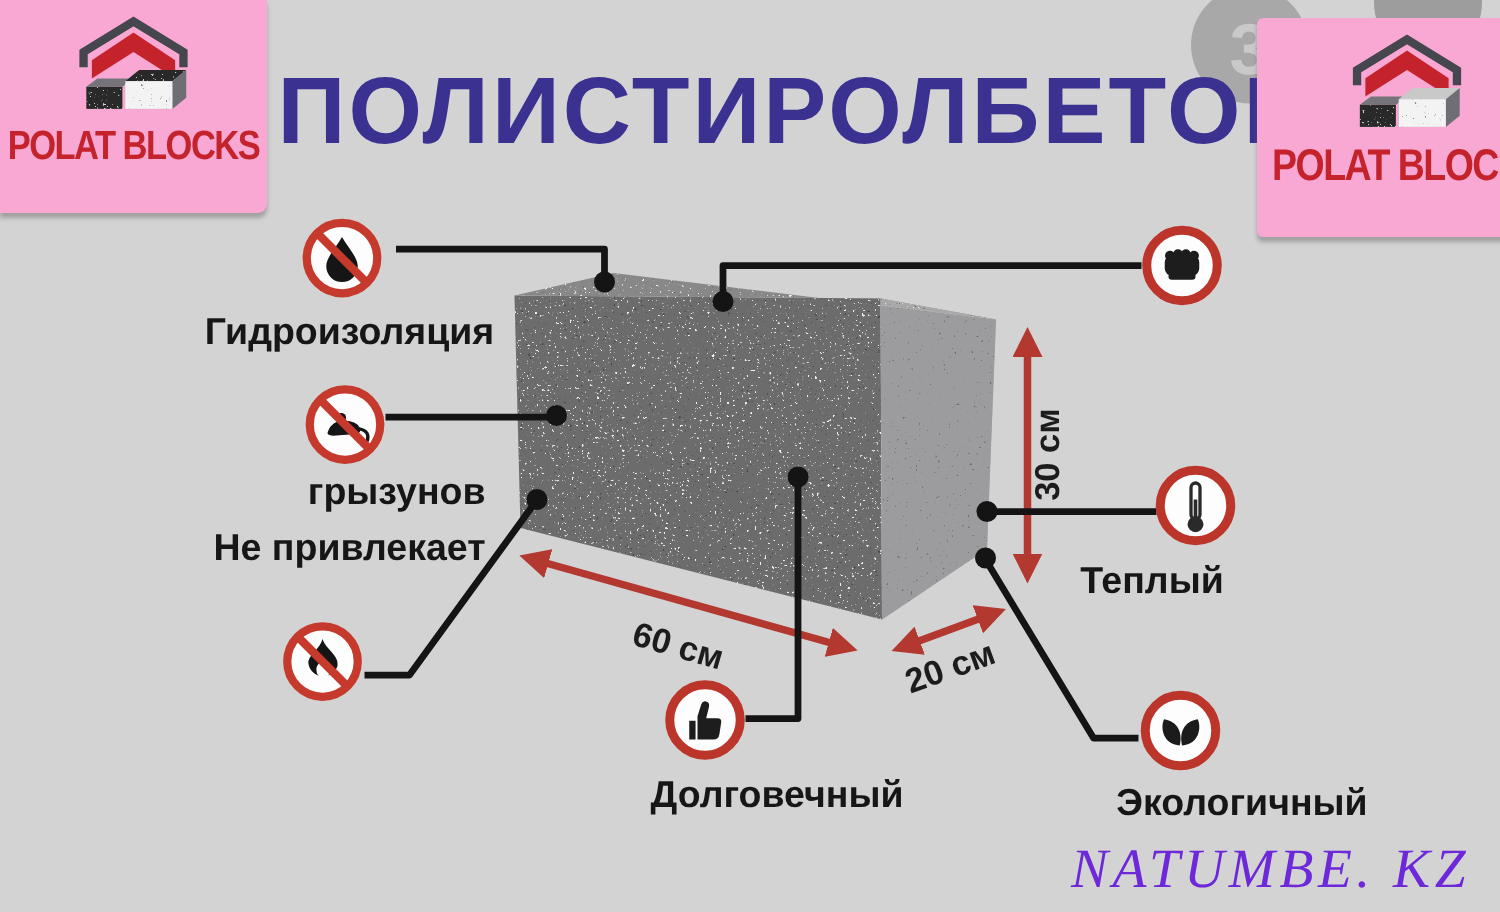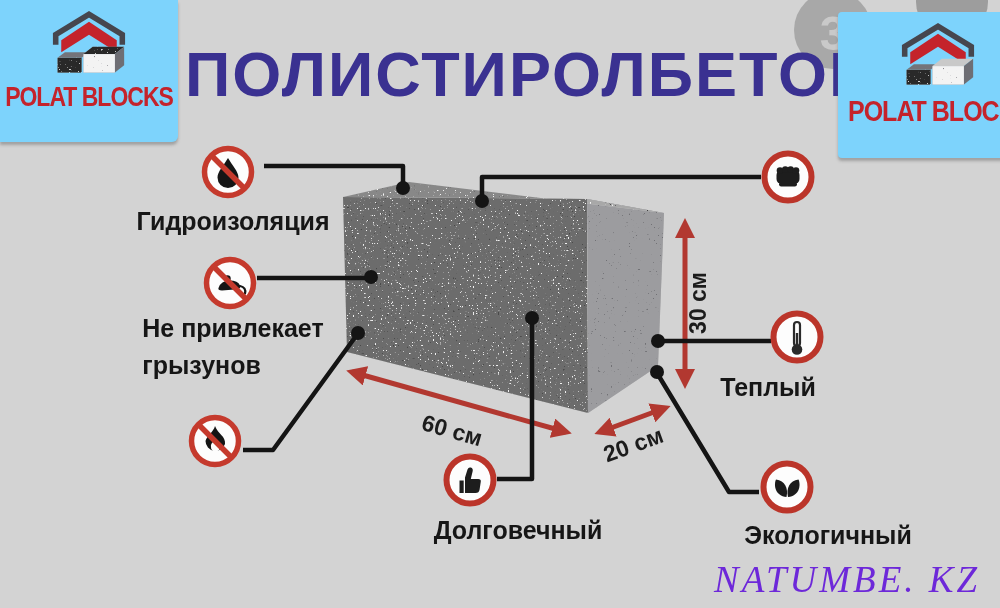--- a/index.html
+++ b/index.html
@@ -1,42 +1,42 @@
 <!DOCTYPE html>
 <html><head>
 <meta charset="utf-8">
 <style>
   html,body{margin:0;padding:0;background:#888;}
   .canvas{
     position:relative;width:1000px;height:608px;overflow:hidden;
     background:#d3d3d3;font-family:"Liberation Sans",sans-serif;
   }
   
-  .logo-card{position:absolute;background:#7dd3fc;z-index:3;text-align:center;
+  .logo-card{position:absolute;background:#f9a8d4;z-index:3;text-align:center;
     box-shadow:0 3px 3px rgba(100,100,100,.45);}
   .logo-card.left{left:0;top:0;width:178px;height:142px;border-radius:0 0 6px 0;}
   .logo-card.right{left:838px;top:12px;width:200px;height:146px;border-radius:4px;}
   .logo-card svg{display:block;margin:6px auto 0 auto;}
   .wordmark{color:#c4232b;font-weight:bold;letter-spacing:-1px;white-space:nowrap;
     transform:scaleY(1.18);transform-origin:top center;}
   .logo-card.left .wordmark{font-size:23px;margin-top:1px;}
   .logo-card.right .wordmark{font-size:25px;margin-top:2px;text-align:left;padding-left:10px;}
   
   .badge{position:absolute;border-radius:50%;z-index:2;display:flex;align-items:center;justify-content:center;}
   .badge.one{left:794px;top:-9px;width:78px;height:78px;background:#a8a8a8;
     color:#c9c9c9;font-size:48px;font-weight:bold;padding-top:6px;box-sizing:border-box;}
   .badge.two{left:916px;top:-34px;width:72px;height:72px;background:#9d9d9d;}
   
   .title{position:absolute;left:185px;top:38px;width:665px;text-align:center;z-index:2;
     font-size:63px;font-weight:bold;color:#3a3191;letter-spacing:2px;white-space:nowrap;}
   
   .overlay{position:absolute;left:0;top:0;z-index:1;}
   
   .f-icon{position:absolute;z-index:2;width:56px;height:56px;}
-  .f-label{position:absolute;z-index:2;transform:translateX(-50%);text-align:left;
+  .f-label{position:absolute;z-index:2;transform:translateX(-50%);text-align:right;
     font-size:25px;font-weight:bold;color:#161616;white-space:nowrap;line-height:37px;}
   
   .watermark{position:absolute;right:20px;top:558px;z-index:4;
     font-family:"Liberation Serif",serif;font-style:italic;
     font-size:37px;color:#6d28d9;letter-spacing:3px;white-space:nowrap;}
 </style>
 </head>
 <body>
 
 <div class="canvas">
@@ -189,21 +189,21 @@
   </svg>
 
   <svg class="f-icon" style="left:442px;top:452px" viewBox="0 0 56 56">
     <circle cx="28" cy="28" r="23.5" fill="#fdfdfd" stroke="#bb352a" stroke-width="6"></circle>
     <path d="M17.5 28.5 h4.2 v12.5 h-4.2 z" fill="#1d1d1d"></path>
     <path d="M23 41 h10.5 q3.6 0 4.1 -3.5 l1.2 -8 q0.4 -2.6 -2.6 -2.6 h-7.4 l1.8 -7.4 q0.8 -3.1 -1.8 -3.9 q-2.3 -0.7 -3.3 1.9 l-2.5 8 z" fill="#1d1d1d"></path>
   </svg>
 
   <div class="f-label" style="left:233px;top:203px">Гидроизоляция</div>
   <div class="f-label" style="left:233px;top:310px">
+    <span style="display:block">грызунов</span>
     <span style="display:block">Не привлекает</span>
-    <span style="display:block">грызунов</span>
   </div>
   <div class="f-label" style="left:768px;top:369px">Теплый</div>
   <div class="f-label" style="left:828px;top:517px">Экологичный</div>
   <div class="f-label" style="left:518px;top:512px">Долговечный</div>
 
   <div class="watermark">NATUMBE. KZ</div>
 </div>
 
 </body></html>

